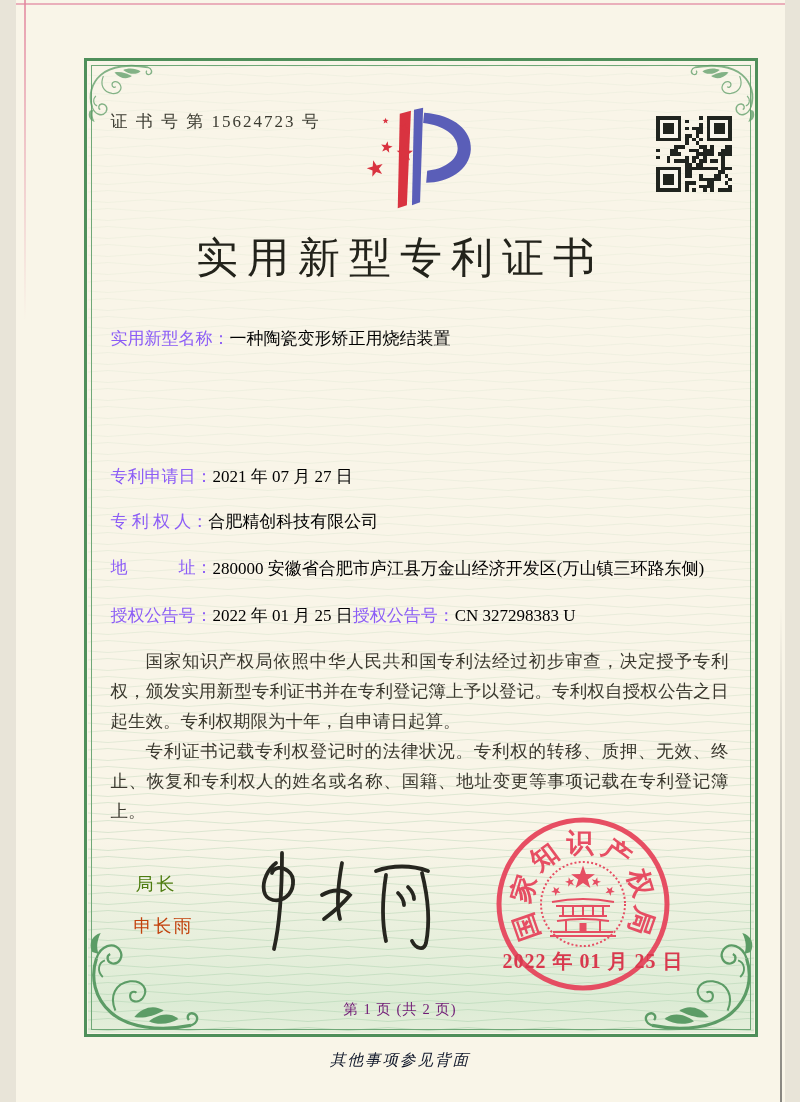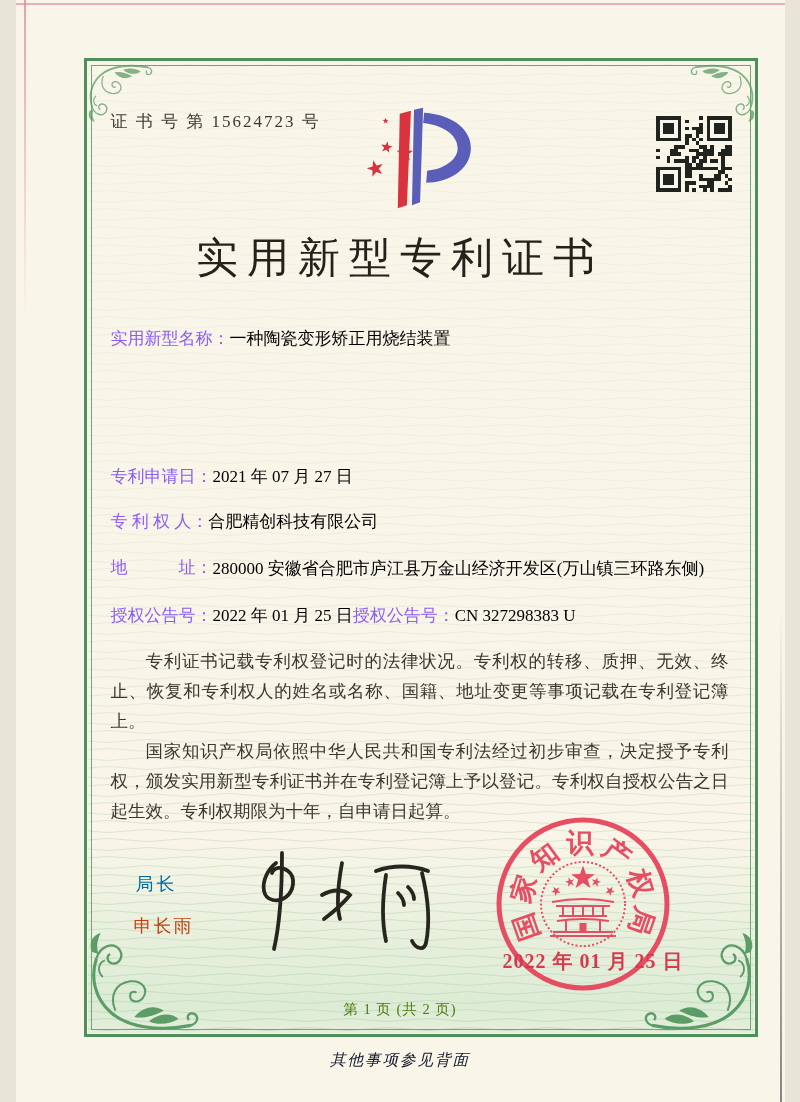--- a/index.html
+++ b/index.html
@@ -33,33 +33,33 @@
   .row{position:absolute;left:95px;width:625px;font-size:17px;z-index:2;white-space:nowrap;}
   .row .lab{display:inline-block;color:#8b5cf6;}
   .row .val{color:#000000;}
   .row-wrap{white-space:normal;display:flex;}
   .row-wrap .val{display:inline-block;max-width:506px;line-height:25px;white-space:normal;}
   .pair2{}
   .paras{position:absolute;left:95px;top:646px;width:618px;z-index:2;
     font-size:17.5px;line-height:30px;text-align:justify;color:#3a382e;}
   .paras p{margin:0;text-indent:2em;}
   .sig-title{position:absolute;left:120px;top:872px;font-size:18px;letter-spacing:3px;z-index:2;
-    font-family:"Liberation Sans","DejaVu Sans",sans-serif;color:#0369a1;}
+    font-family:"Liberation Sans","DejaVu Sans",sans-serif;color:#4d7c0f;}
   .sig-name{position:absolute;left:118px;top:914px;font-size:18px;letter-spacing:2px;z-index:2;
     font-family:"Liberation Sans","DejaVu Sans",sans-serif;color:#c2410c;text-align:right;}
   .sig{position:absolute;left:222px;top:845px;width:215px;height:115px;z-index:3;}
   .sig path{stroke:#26261f;stroke-width:3.8;fill:none;stroke-linecap:round;}
   .seal{position:absolute;left:473px;top:810px;width:188px;height:188px;z-index:2;opacity:.93;}
   .seal-stroke{stroke:#e6425a;fill:none;}
   .seal-text{font-family:"Liberation Serif","DejaVu Serif",serif;font-weight:bold;
     font-size:27px;letter-spacing:6px;fill:#e6425a;}
   .seal-date{position:absolute;left:487px;top:948px;width:170px;font-size:20px;font-weight:bold;
     color:#d8394e;letter-spacing:1px;z-index:4;white-space:nowrap;}
   .page-num{position:absolute;left:0;top:1000px;width:100%;text-align:center;font-size:14.5px;
-    letter-spacing:1px;color:#4d7c0f;z-index:2;}
+    letter-spacing:1px;color:#701a75;z-index:2;}
   .back-note{position:absolute;left:0;top:1050px;width:100%;text-align:center;font-size:15.5px;
     font-style:italic;letter-spacing:2px;color:#0f172a;z-index:2;}
 </style>
 </head>
 <body>
 
 <div class="artboard">
 
   <div class="scan-top"></div>
   <div class="scan-left"></div>
@@ -360,22 +360,22 @@
   </div>
   <div class="row row-wrap" style="top:556px">
     <span class="lab">地　　　址：</span>
       <span class="val">280000 安徽省合肥市庐江县万金山经济开发区(万山镇三环路东侧)</span>
   </div>
   <div class="row" style="top:604px">
     <span class="lab">授权公告号：</span><span class="val">2022 年 01 月 25 日</span><span class="lab pair2">授权公告号：</span><span class="val">CN 327298383 U</span>
   </div>
 
   <div class="paras">
+    <p>国家知识产权局依照中华人民共和国专利法经过初步审查，决定授予专利权，颁发实用新型专利证书并在专利登记簿上予以登记。专利权自授权公告之日起生效。专利权期限为十年，自申请日起算。</p>
     <p>专利证书记载专利权登记时的法律状况。专利权的转移、质押、无效、终止、恢复和专利权人的姓名或名称、国籍、地址变更等事项记载在专利登记簿上。</p>
-    <p>国家知识产权局依照中华人民共和国专利法经过初步审查，决定授予专利权，颁发实用新型专利证书并在专利登记簿上予以登记。专利权自授权公告之日起生效。专利权期限为十年，自申请日起算。</p>
   </div>
 
   <div class="sig-title">局长</div>
   <div class="sig-name">申长雨</div>
 
   <svg class="sig" viewBox="0 0 215 115">
     <path d="M 38 18 C 30 24 24 36 26 46 C 28 56 40 58 48 52 C 56 46 58 32 50 26 C 44 21 36 22 34 28"></path>
     <path d="M 44 8 C 44 40 42 78 36 104"></path>
     <path d="M 104 18 C 100 40 98 60 102 74"></path>
     <path d="M 84 50 C 94 44 106 44 112 50 C 104 60 94 68 86 74"></path>

